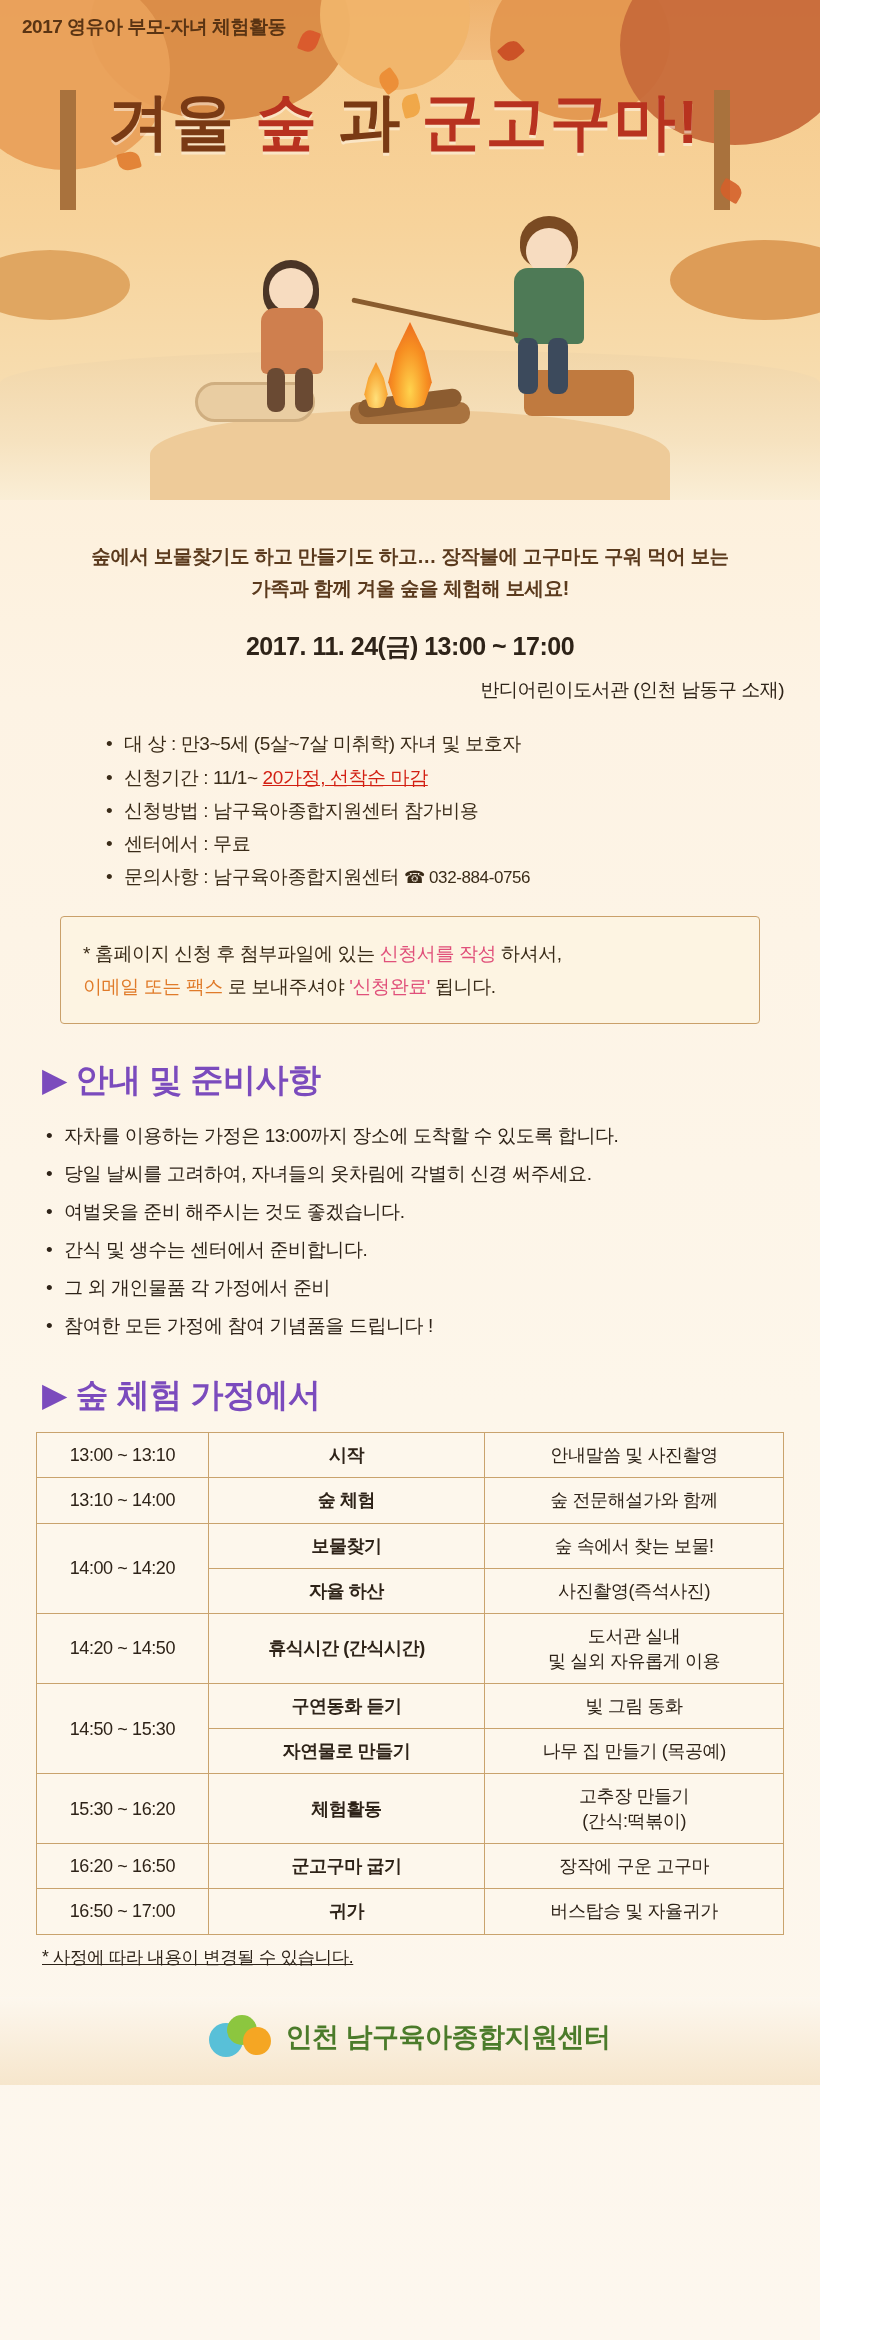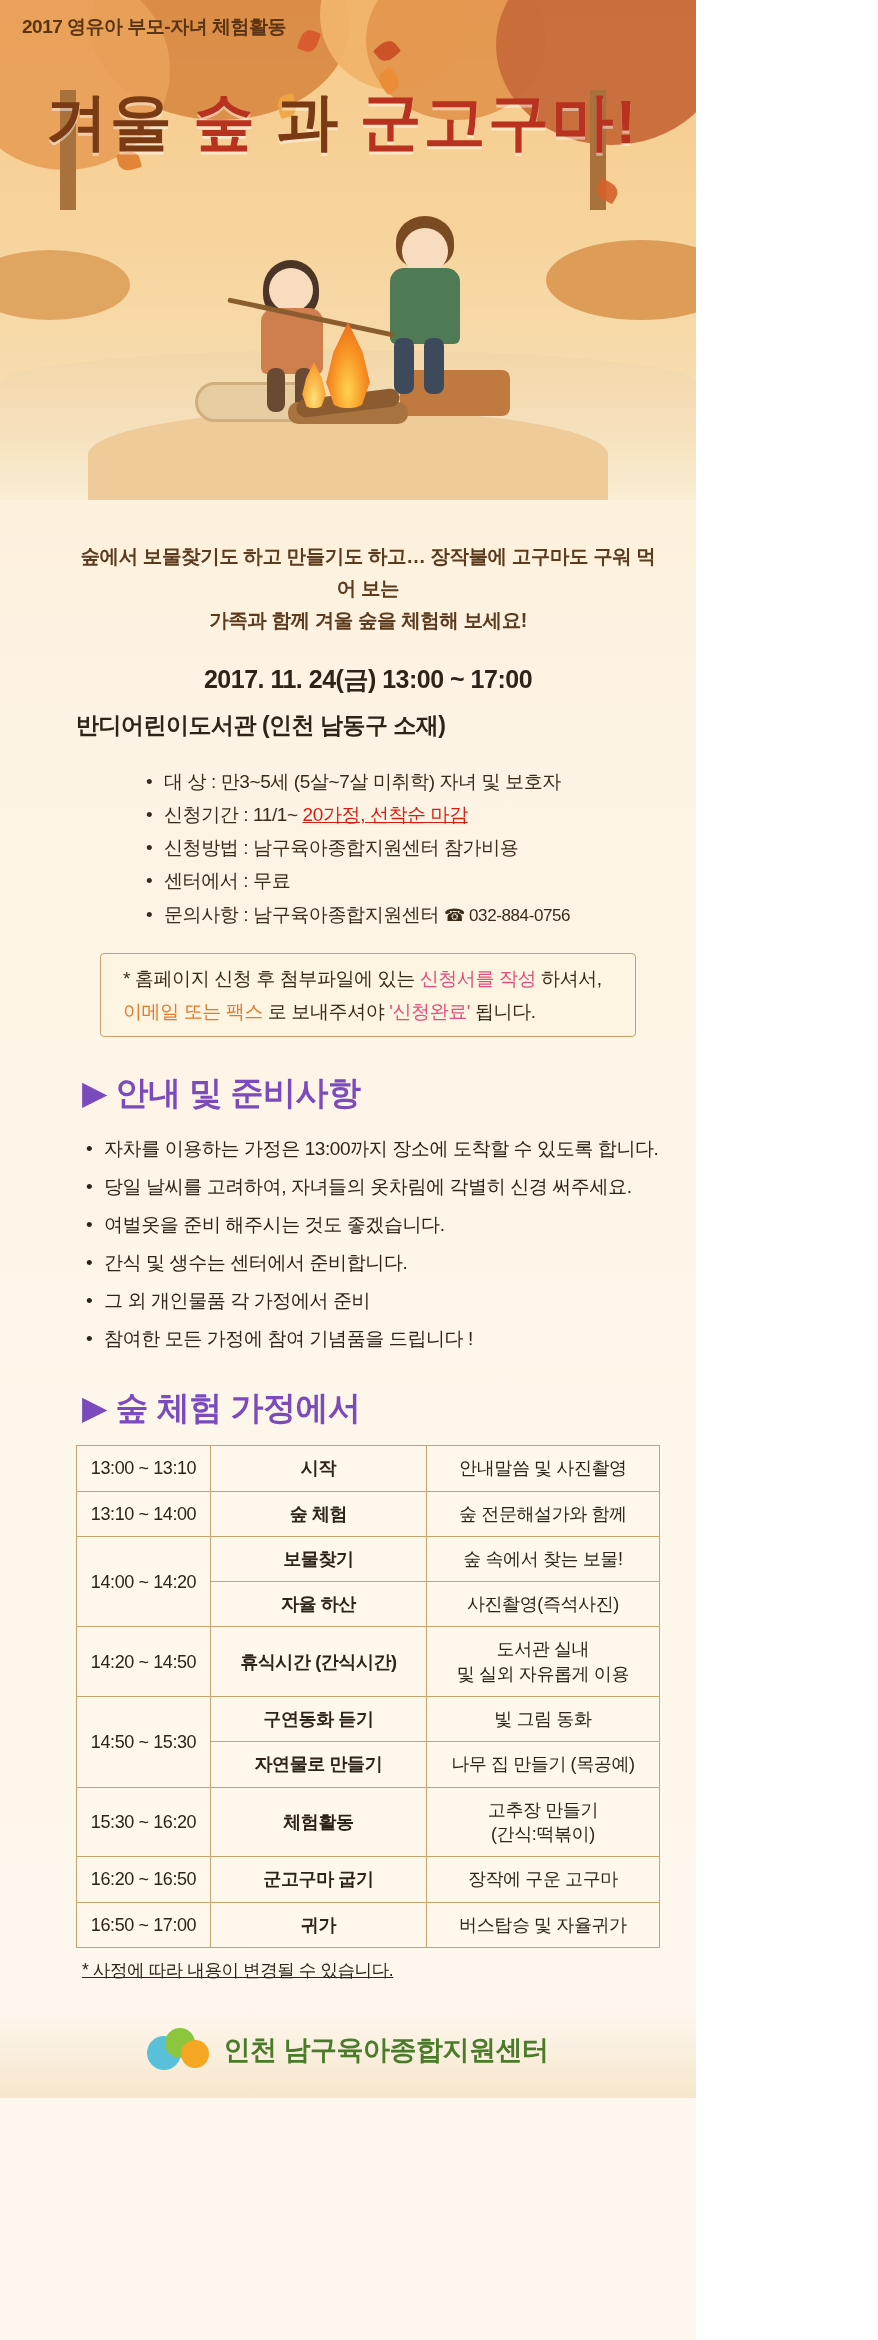--- a/index.html
+++ b/index.html
@@ -4,21 +4,21 @@
 <style>
   * { box-sizing: border-box; }
   html, body { margin: 0; padding: 0; }
   body {
     width: 878px;
     font-family: "Liberation Sans", "DejaVu Sans", sans-serif;
     background: #ffffff;
     color: #3a2b18;
   }
   .poster {
-    width: 696px;
+    width: 820px;
     min-height: 2340px;
     position: relative;
     background: linear-gradient(180deg, #fbe3bf 0%, #fdeed6 14%, #fdf3e4 30%, #fdf6ea 60%, #fdf7ee 100%);
     overflow: hidden;
   }
 
   
   .hero {
     position: relative;
     height: 500px;
@@ -151,44 +151,44 @@
     opacity: .9;
   }
   .leaf.l1 { left: 300px; top: 30px; background: #d9552a; transform: rotate(20deg); }
   .leaf.l2 { left: 380px; top: 70px; background: #eb8b33; transform: rotate(-35deg); }
   .leaf.l3 { right: 300px; top: 40px; background: #c94a22; transform: rotate(50deg); }
   .leaf.l4 { right: 400px; top: 95px; background: #efa441; transform: rotate(-15deg); }
   .leaf.l5 { left: 120px; top: 150px; background: #e07b2e; transform: rotate(75deg); }
   .leaf.l6 { right: 80px; top: 180px; background: #d4612a; transform: rotate(-60deg); }
 
   
-  .content { padding: 18px 36px 10px 36px; position: relative; z-index: 3; margin-left: 40px; }
+  .content { padding: 18px 36px 10px 36px; position: relative; z-index: 3; }
 
   .lead {
     text-align: center;
     font-size: 19.5px;
     line-height: 1.65;
     color: #5b3a1d;
     letter-spacing: -0.4px;
     margin: 22px 0 26px 0;
     font-weight: bold;
   }
 
   .when {
     text-align: center;
     font-size: 25px;
     font-weight: bold;
     color: #2e2318;
     letter-spacing: -0.5px;
     margin-bottom: 14px;
   }
   .where {
-    text-align: left;
-    font-size: 23px;
-    font-weight: bold;
+    text-align: right;
+    font-size: 19px;
+    font-weight: normal;
     color: #2e2318;
     letter-spacing: -0.5px;
     margin-bottom: 24px;
   }
 
   .info-list { margin: 0 0 22px 70px; padding: 0; list-style: none; }
   .info-list li {
     font-size: 19px;
     line-height: 1.75;
     color: #3a2b18;
@@ -205,21 +205,21 @@
   .info-list li.sub:before { content: ""; }
   .red-u { color: #d21f12; text-decoration: underline; }
   .blue-u { color: #2552c8; text-decoration: underline; }
   .phone-ico { font-size: 17px; }
 
   .notice {
     border: 1.5px solid #caa06a;
     border-radius: 4px;
     background: #fdf4e2;
     margin: 0 24px 34px 24px;
-    padding: 8px 22px;
+    padding: 20px 22px;
     font-size: 19px;
     line-height: 1.75;
     color: #3a2b18;
     letter-spacing: -0.4px;
   }
   .pink { color: #e0507a; }
   .orange { color: #e07b2a; }
 
   .sec-head {
     font-size: 33px;

